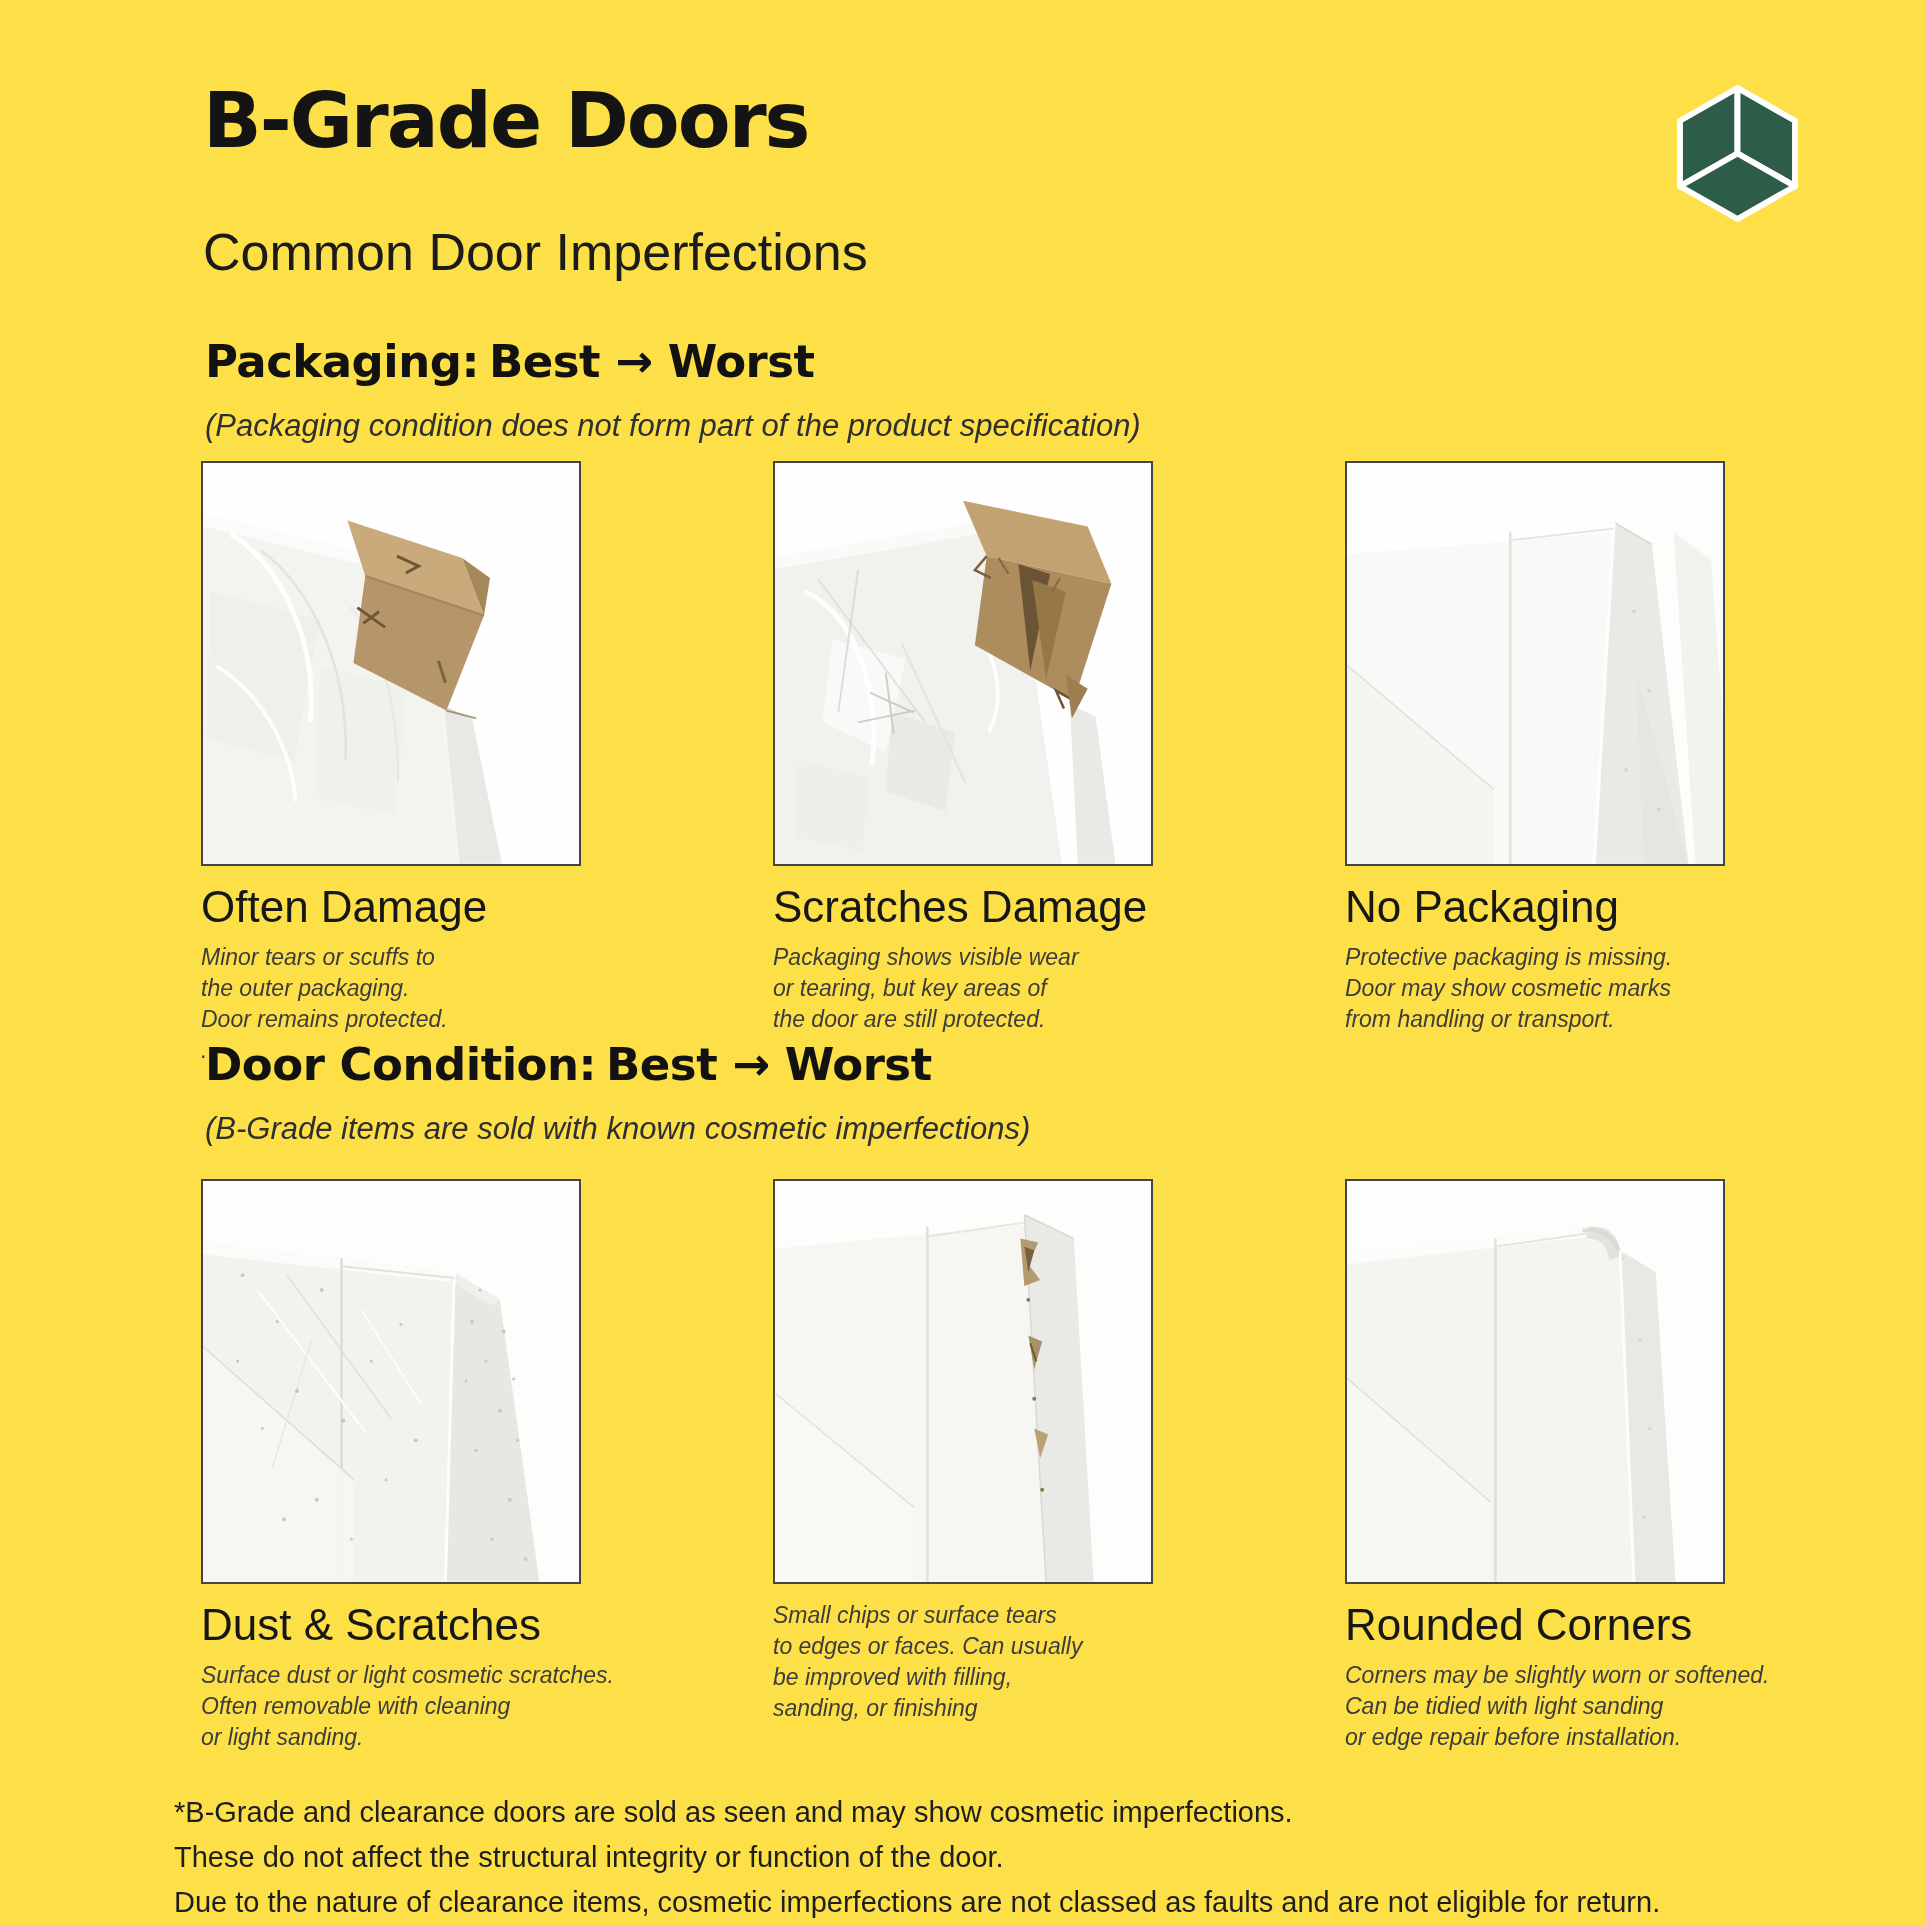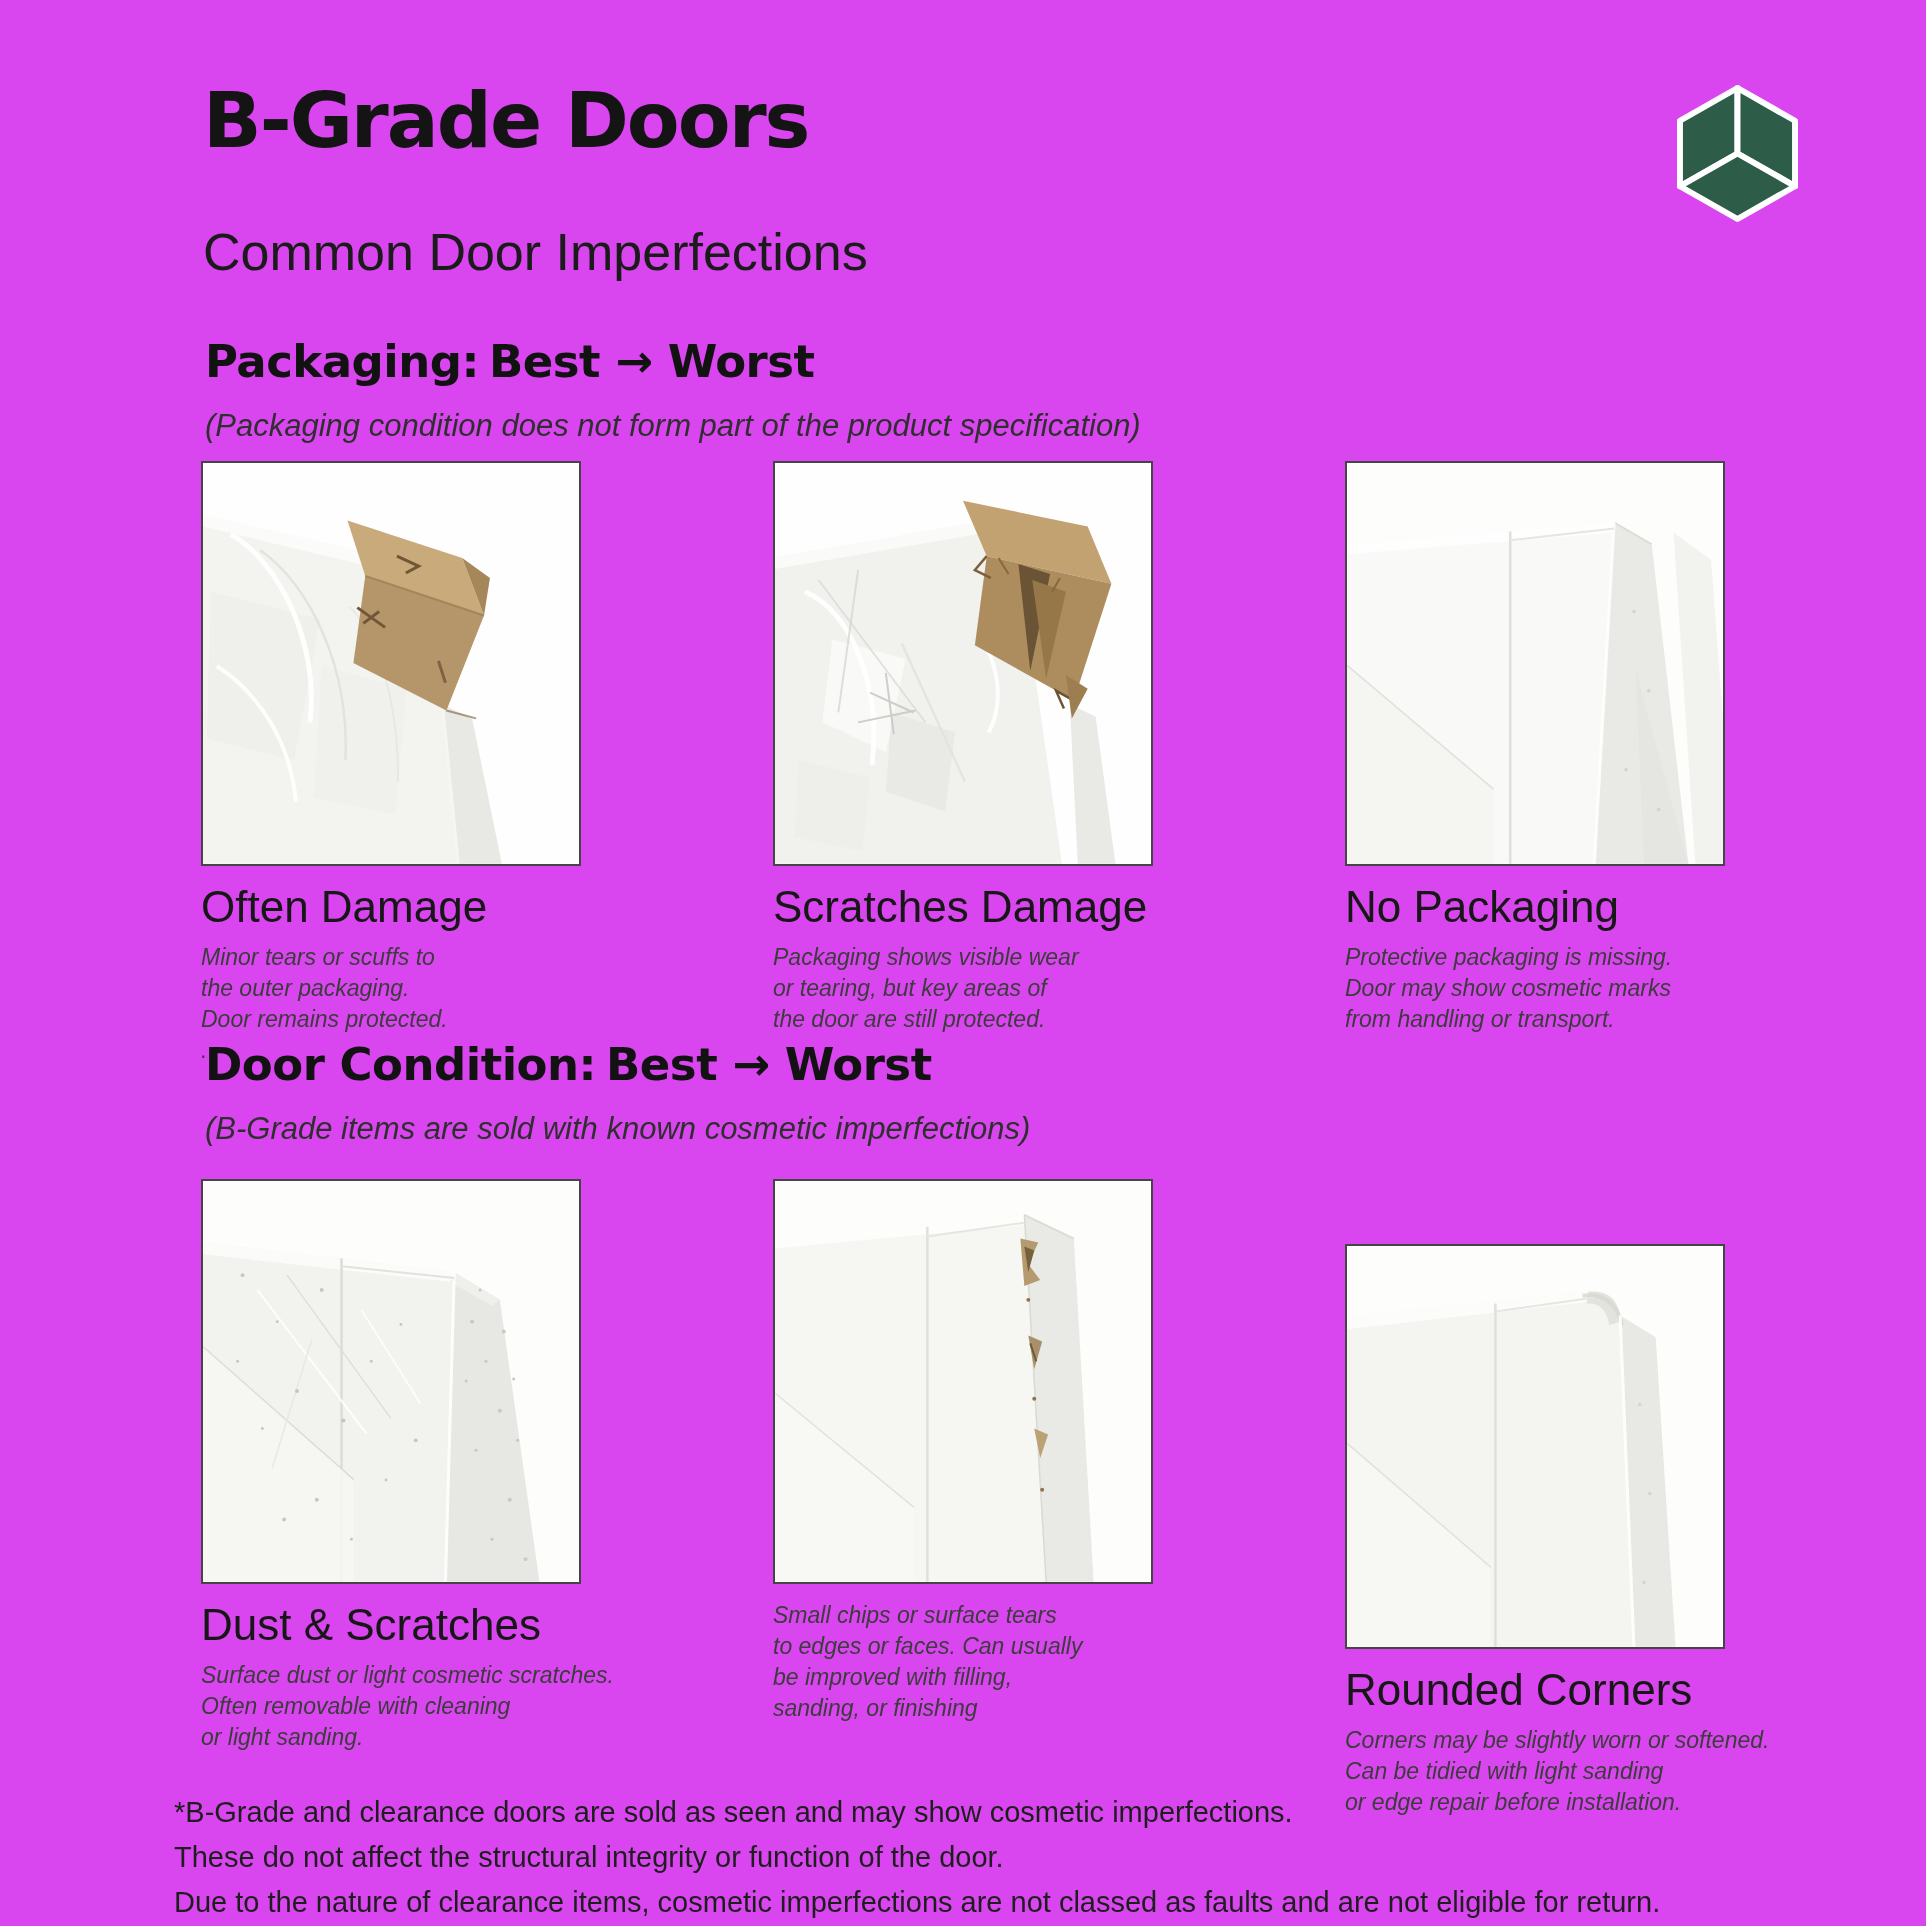--- a/index.html
+++ b/index.html
@@ -1,16 +1,16 @@
 <!DOCTYPE html>
 <html><head>
 <meta charset="utf-8">
 <style>
   html,body{margin:0;padding:0;background:#ffffff;}
-  .sheet{position:relative;width:1927px;height:1927px;background:#d946ef;overflow:hidden;
+  .sheet{position:relative;width:1927px;height:1927px;background:#fde047;overflow:hidden;
          font-family:"Liberation Sans","DejaVu Sans",sans-serif;color:#1a1a1a;}
   .abs{position:absolute;}
   .page-title{font-family:"DejaVu Sans","Liberation Sans",sans-serif;font-weight:800;
               font-size:77px;letter-spacing:-2px;color:#141414;white-space:nowrap;}
   .page-subtitle{font-size:52px;font-weight:400;color:#1b1b1b;white-space:nowrap;}
   .sec-heading{font-family:"DejaVu Sans","Liberation Sans",sans-serif;font-size:45px;
                letter-spacing:-0.5px;color:#121212;white-space:nowrap;}
   .sec-label{font-weight:800;}
   .sec-range{font-weight:600;margin-left:10px;}
   .sec-note{font-size:31px;font-style:italic;color:#2f2f2f;white-space:nowrap;}
@@ -227,21 +227,21 @@
       </svg>
     </div>
     <figcaption>
       <div class="cap-body">Small chips or surface tears
 to edges or faces. Can usually
 be improved with filling,
 sanding, or finishing</div>
     </figcaption>
   </figure>
 
-  <figure class="abs col" style="left:1345px;top:1244px">
+  <figure class="abs col" style="left:1345px;top:1179px">
     <div class="photo">
       <svg width="376" height="401" viewBox="0 0 380 405">
         <rect width="380" height="405" fill="#fdfdfc"></rect>
         <path d="M0,72 L244,46 Q272,43 276,70 L292,405 L0,405 Z" fill="#f4f4f1"></path>
         <path d="M0,72 L244,46 Q260,45 266,54 L0,84 Z" fill="#fcfcfa"></path>
         <path d="M276,70 L312,92 L332,405 L290,405 Z" fill="#e8e8e4"></path>
         <path d="M244,46 Q274,44 277,76 L265,80 Q262,57 242,58 Z" fill="#e3e3de"></path>
         <path d="M238,50 Q270,46 278,80" stroke="#d7d7d1" stroke-width="4" fill="none" opacity="0.8"></path>
         <line x1="276" y1="70" x2="290" y2="405" stroke="#ffffff" stroke-width="3" opacity="0.9"></line>
         <line x1="150" y1="58" x2="150" y2="405" stroke="#e0e0db" stroke-width="2.5"></line>

